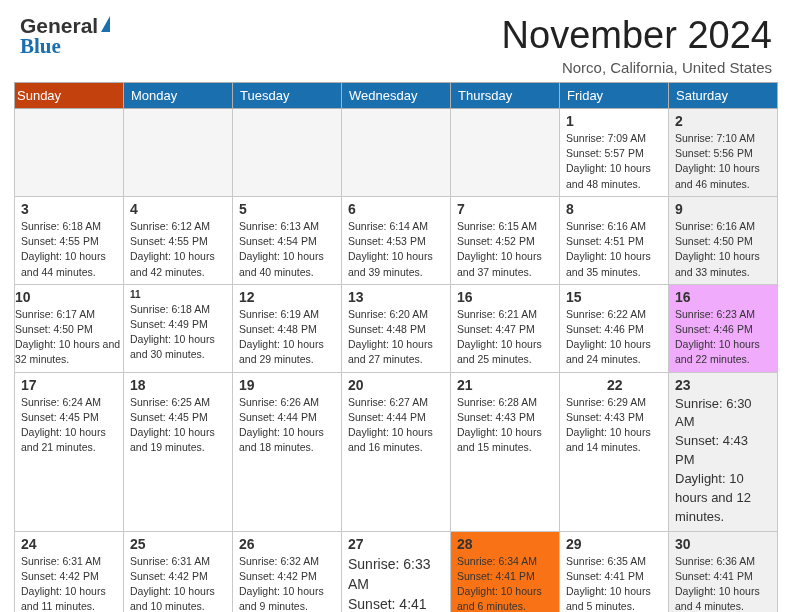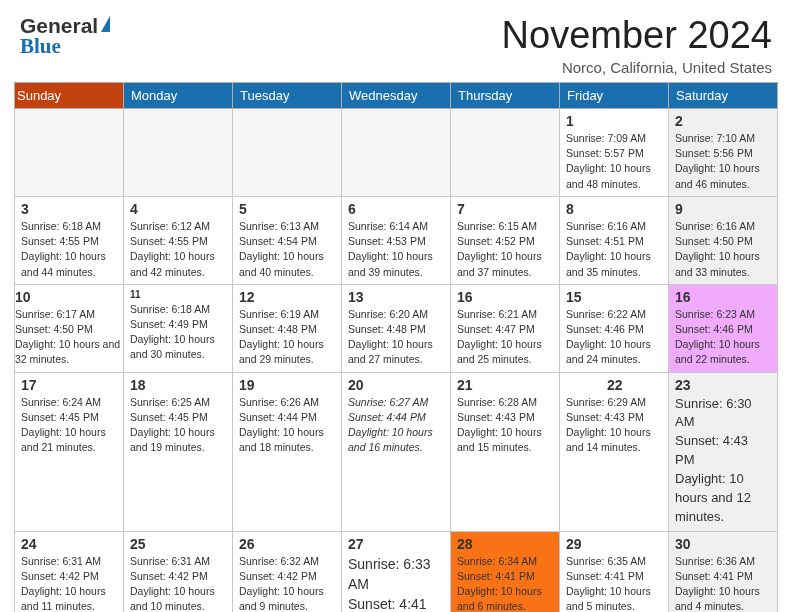--- a/index.html
+++ b/index.html
@@ -159,21 +159,21 @@
 Daylight: 10 hours and 19 minutes.</div>
             </td>
             <td style="border: 1px solid rgb(200, 200, 200); vertical-align: top; padding: 4px 6px; font-size: 10.5px; color: rgb(51, 51, 51); width: 14.2857%; height: 82px; background: rgb(255, 255, 255);">
               <div style="font-size: 14px; font-weight: bold; color: rgb(51, 51, 51); margin-bottom: 2px;">19</div>
               <div style="font-size: 10.5px; color: rgb(51, 51, 51); line-height: 1.45; white-space: pre-line;">Sunrise: 6:26 AM
 Sunset: 4:44 PM
 Daylight: 10 hours and 18 minutes.</div>
             </td>
             <td style="border: 1px solid rgb(200, 200, 200); vertical-align: top; padding: 4px 6px; font-size: 10.5px; color: rgb(51, 51, 51); width: 14.2857%; height: 82px; background: rgb(255, 255, 255);">
               <div style="font-size: 14px; font-weight: bold; color: rgb(51, 51, 51); margin-bottom: 2px;">20</div>
-              <div style="font-size: 10.5px; color: rgb(51, 51, 51); line-height: 1.45; white-space: pre-line; font-style: italic;">Sunrise: 6:27 AM
+              <div style="font-size: 10.5px; color: rgb(51, 51, 51); line-height: 1.45; white-space: pre-line;">Sunrise: 6:27 AM
 Sunset: 4:44 PM
 Daylight: 10 hours and 16 minutes.</div>
             </td>
             <td style="border: 1px solid rgb(200, 200, 200); vertical-align: top; padding: 4px 6px; font-size: 10.5px; color: rgb(51, 51, 51); width: 14.2857%; height: 82px; background: rgb(255, 255, 255);">
               <div style="font-size: 14px; font-weight: bold; color: rgb(51, 51, 51); margin-bottom: 2px;">21</div>
               <div style="font-size: 10.5px; color: rgb(51, 51, 51); line-height: 1.45; white-space: pre-line;">Sunrise: 6:28 AM
 Sunset: 4:43 PM
 Daylight: 10 hours and 15 minutes.</div>
             </td>
             <td style="border: 1px solid rgb(200, 200, 200); vertical-align: top; padding: 4px 6px; font-size: 10.5px; color: rgb(51, 51, 51); width: 14.2857%; height: 82px; background: rgb(255, 255, 255);">

